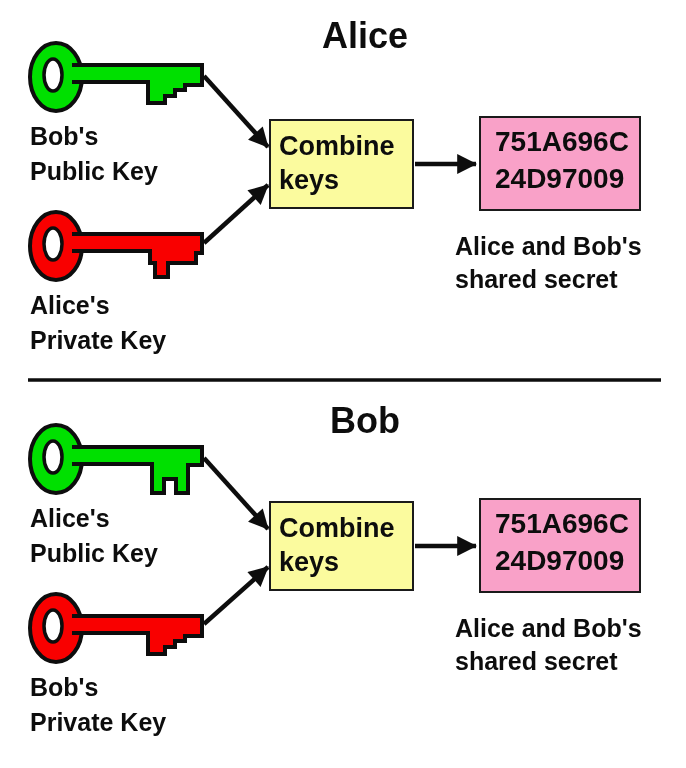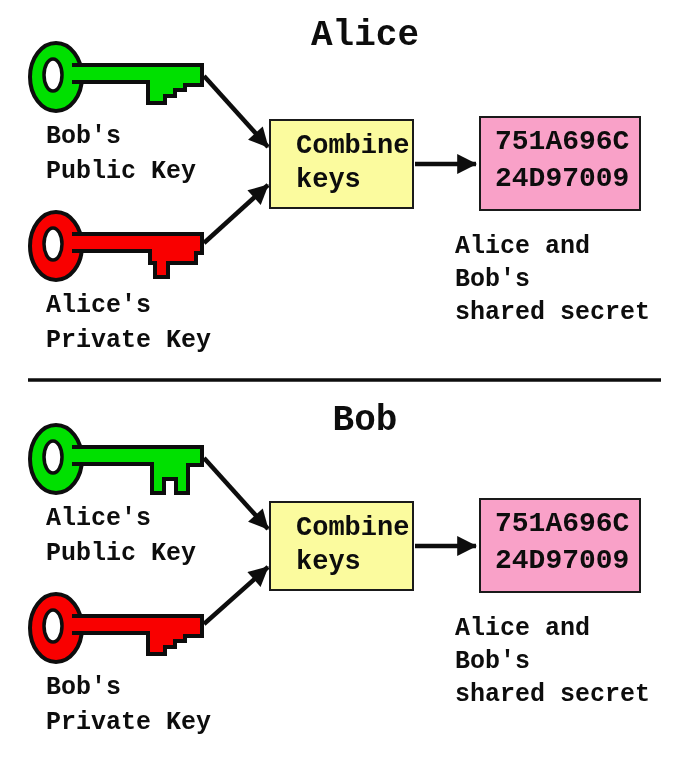--- a/index.html
+++ b/index.html
@@ -1,46 +1,46 @@
 <!DOCTYPE html>
 <html><head>
 <meta charset="utf-8">
 <style>
   html,body{margin:0;padding:0;}
   body{
     width:686px;height:768px;position:relative;background:#ffffff;
     font-family:"Liberation Sans", sans-serif;color:#0d0d0d;overflow:hidden;
   }
-  .section{position:absolute;left:0;width:686px;height:382px;font-family:Liberation Mono, monospace;}
+  .section{position:absolute;left:0;width:686px;height:382px;}
   #section-alice{top:0;}
   #section-bob{top:382px;}
 
   .title{
     position:absolute;left:235px;width:260px;text-align:center;
     font-size:36px;line-height:42px;font-weight:bold;z-index:3;
   }
   #section-alice .title{top:15px;}
   #section-bob .title{top:18px;text-align:center;}
 
   .key{position:absolute;width:176px;height:80px;z-index:2;}
   .key-public{left:28px;top:39px;}
   .key-private{left:28px;top:208px;}
 
   .key-label{
     position:absolute;left:30px;font-size:25px;line-height:35px;
-    font-weight:bold;white-space:nowrap;z-index:3;margin-left:16px;
+    font-weight:bold;white-space:nowrap;z-index:3;
   }
   .label-public{top:119px;}
   .label-private{top:288px;}
 
   .combine-box{
     position:absolute;left:269px;top:119px;width:145px;height:90px;
     box-sizing:border-box;background:#FBFB9E;border:2.5px solid #1a1a1a;
     font-size:27px;line-height:34px;font-weight:bold;
-    padding:8px 0 0 25px;z-index:2;
+    padding:8px 0 0 8px;z-index:2;
   }
   .secret-box{
     position:absolute;left:479px;top:116px;width:162px;height:95px;
     box-sizing:border-box;background:#F9A1C8;border:2.5px solid #1a1a1a;
     font-size:28px;line-height:37px;font-weight:bold;
     padding:5px 4px 0 14px;z-index:2;
   }
   .caption{
     position:absolute;left:455px;top:230px;width:222px;text-align:left;
     font-size:25px;line-height:33px;font-weight:bold;z-index:3;

